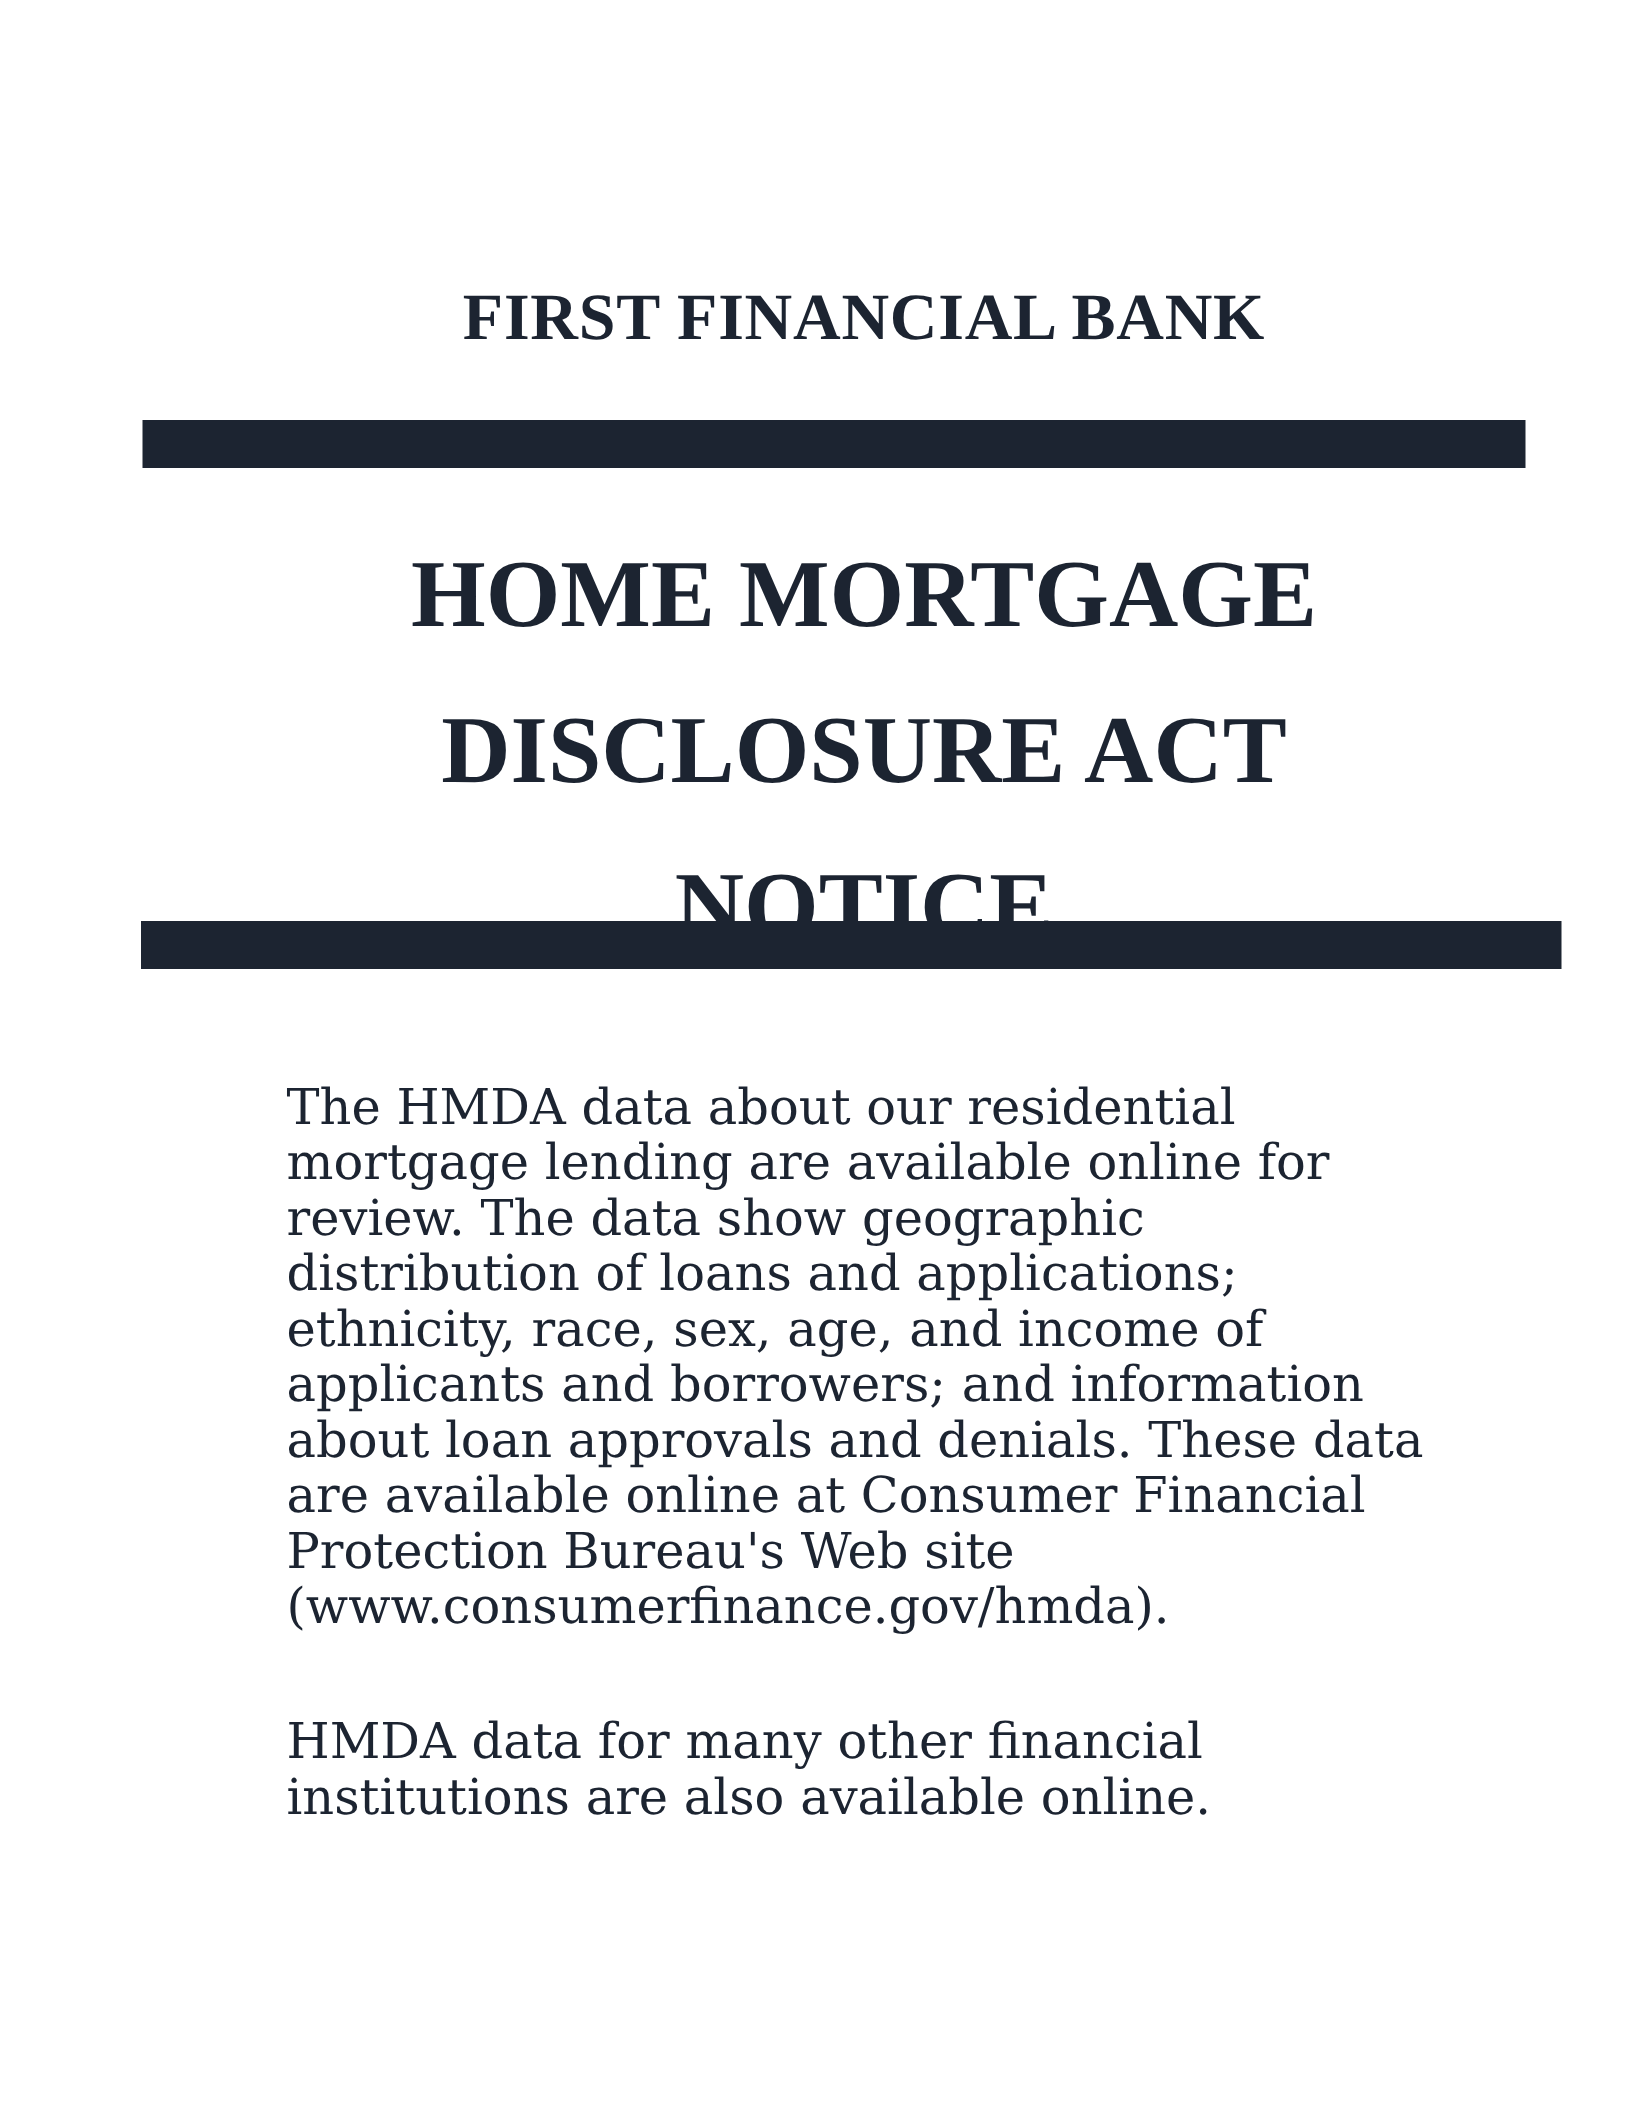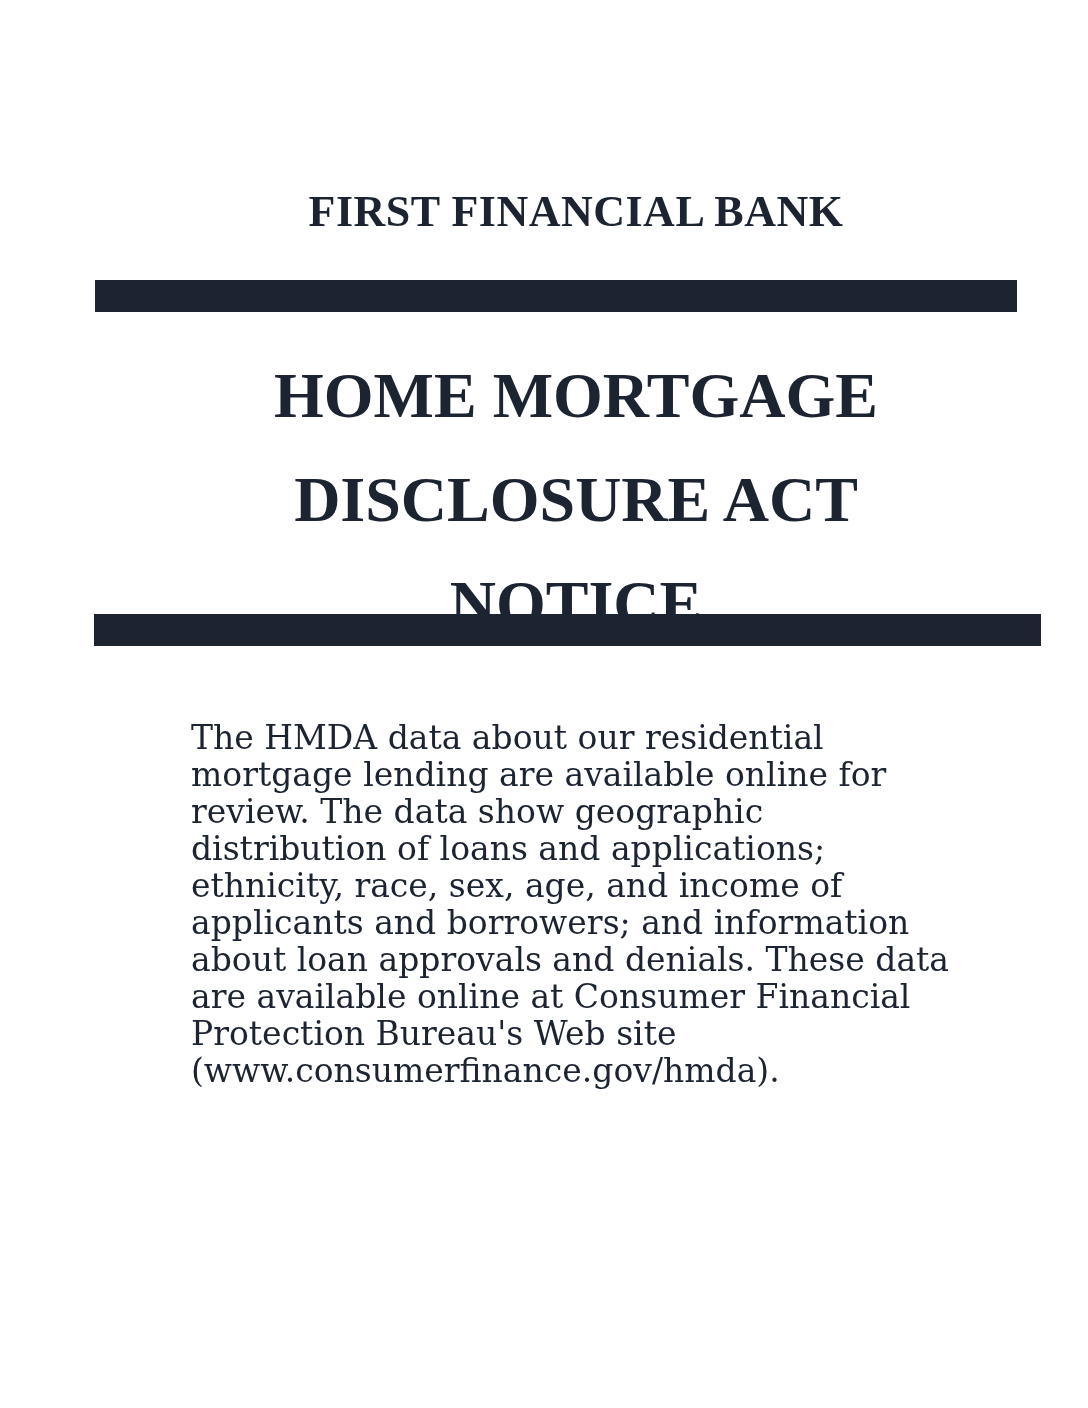--- a/index.html
+++ b/index.html
@@ -91,15 +91,16 @@
   <h1 class="notice-title">
     <span class="title-line">HOME MORTGAGE</span>
     <span class="title-line">DISCLOSURE ACT</span>
     <span class="title-line">NOTICE</span>
   </h1>
 
   <div class="rule rule-bottom"></div>
 
   <div class="notice-body">
     <p>The HMDA data about our residential mortgage lending are available online for review. The data show geographic distribution of loans and applications; ethnicity, race, sex, age, and income of applicants and borrowers; and information about loan approvals and denials. These data are available online at Consumer Financial Protection Bureau's Web site (www.consumerfinance.gov/hmda).</p>
+    <p>HMDA data for many other financial institutions are also available online.</p>
   </div>
 
 </div>
 
 </body></html>

